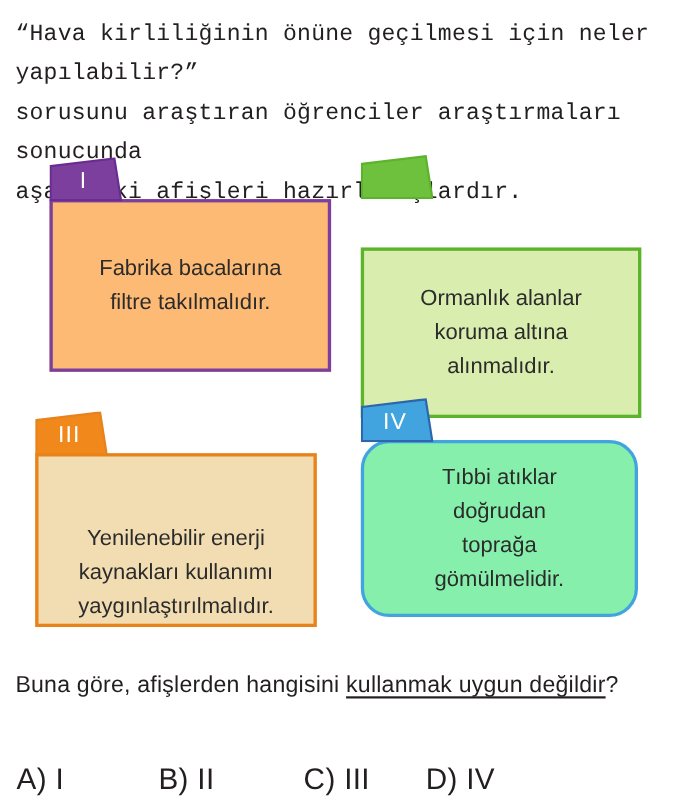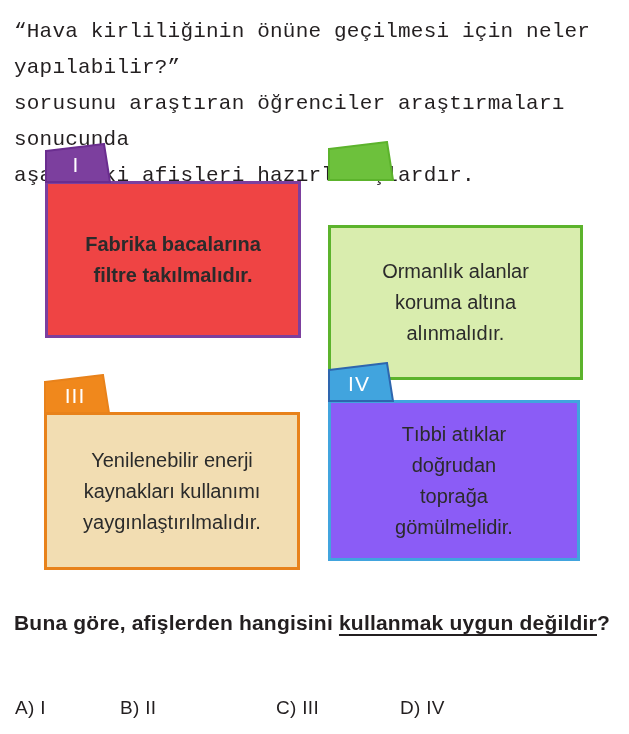--- a/index.html
+++ b/index.html
@@ -60,69 +60,69 @@
     text-align: center;
     font-size: 20px;
     line-height: 31px;
     white-space: pre-line;
     color: #2b2b2b;
   }
   .p1 { left: 45px;  top: 143px; }
   .p1 .poster-body { width: 256px; height: 157px; }
   .p2 { left: 328px; top: 141px; }
   .p2 .poster-body { width: 255px; height: 155px; }
-  .p3 { left: 44px;  top: 374px; }
-  .p3 .poster-body { width: 256px; height: 158px; }
+  .p3 { left: 32px;  top: 374px; }
+  .p3 .poster-body { width: 256px; height: 158px; align-items: flex-end; }
   .p4 { left: 328px; top: 362px; }
   .p4 .poster-body { width: 252px; height: 161px; }
   .prompt {
     position: absolute;
     left: 14px;
     top: 604px;
     width: 604px;
     font-size: 21px;
     line-height: 37px;
-    font-weight: bold;
+    font-weight: normal;
     letter-spacing: 0.2px;
   }
   .prompt .u {
     text-decoration: underline;
     text-decoration-thickness: 2px;
     text-underline-offset: 4px;
   }
   .option {
     position: absolute;
     top: 696px;
-    font-size: 19px;
+    font-size: 27px;
     line-height: 24px;
     letter-spacing: 0.3px;
     cursor: pointer;
   }
   .opt-a { left: 15px; }
-  .opt-b { left: 120px; }
+  .opt-b { left: 144px; }
   .opt-c { left: 276px; }
-  .opt-d { left: 400px; }
+  .opt-d { left: 387px; }
 </style>
 </head>
 <body>
 
 <div id="page">
 
   <div class="intro">“Hava kirliliğinin önüne geçilmesi için neler yapılabilir?”
 sorusunu araştıran öğrenciler araştırmaları sonucunda
 aşağıdaki afişleri hazırlamışlardır.</div>
 
   <div class="poster p1">
     <div class="tab-wrap">
       <svg width="66" height="40" viewBox="0 0 66 40">
         <polygon points="1,8 59,1 65,39 1,39" stroke-width="2" fill="#7C3F9E" stroke="#6A2D8F"></polygon>
       </svg>
       <div class="tab-numeral">I</div>
     </div>
-    <div class="poster-body" style="background-color: #ef4444; border-color: rgb(124, 63, 158); font-weight: bold;">
+    <div class="poster-body" style="background-color: #fdba74; border-color: rgb(124, 63, 158);">
       <div>Fabrika bacalarına
 filtre takılmalıdır.</div>
     </div>
   </div>
 
   <div class="poster p2">
     <div class="tab-wrap">
       <svg width="66" height="40" viewBox="0 0 66 40">
         <polygon points="1,8 59,1 65,39 1,39" stroke-width="2" fill="#6DC13C" stroke="#5CB32C"></polygon>
       </svg>
@@ -148,21 +148,21 @@
     </div>
   </div>
 
   <div class="poster p4">
     <div class="tab-wrap">
       <svg width="66" height="40" viewBox="0 0 66 40">
         <polygon points="1,8 59,1 65,39 1,39" stroke-width="2" fill="#41A4DE" stroke="#2E66AE"></polygon>
       </svg>
       <div class="tab-numeral">IV</div>
     </div>
-    <div class="poster-body" style="background-color: #8b5cf6; border-color: rgb(65, 164, 222);">
+    <div class="poster-body" style="background-color: #86efac; border-color: rgb(65, 164, 222); border-radius: 26px;">
       <div>Tıbbi atıklar
 doğrudan
 toprağa
 gömülmelidir.</div>
     </div>
   </div>
 
   <div class="prompt"><span>Buna göre, afişlerden hangisini </span><span class="u">kullanmak uygun değildir</span><span>?</span></div>
 
   <span class="option opt-a">A) I</span>

